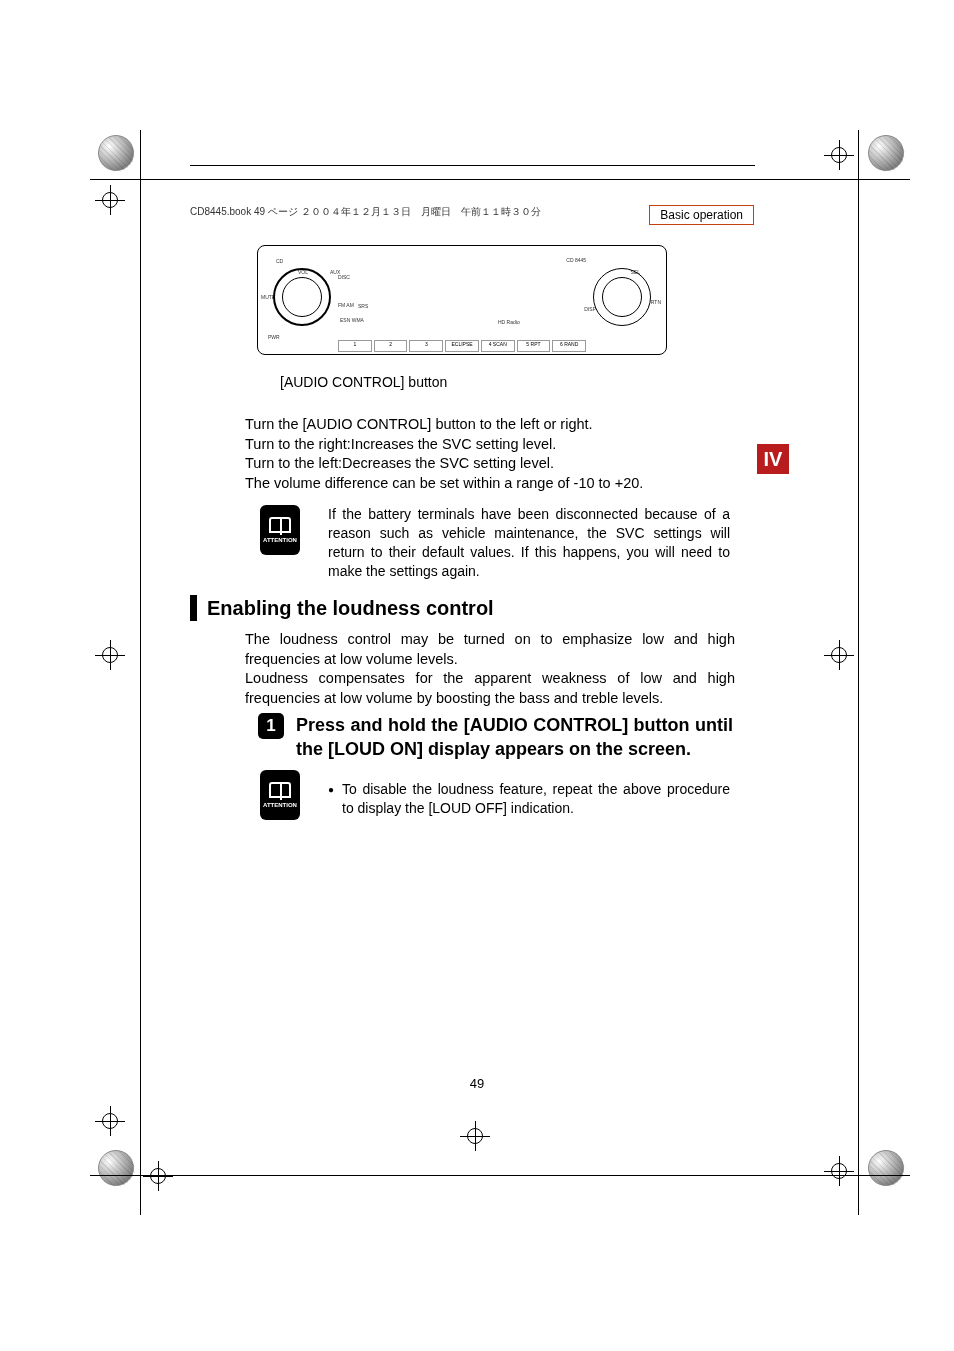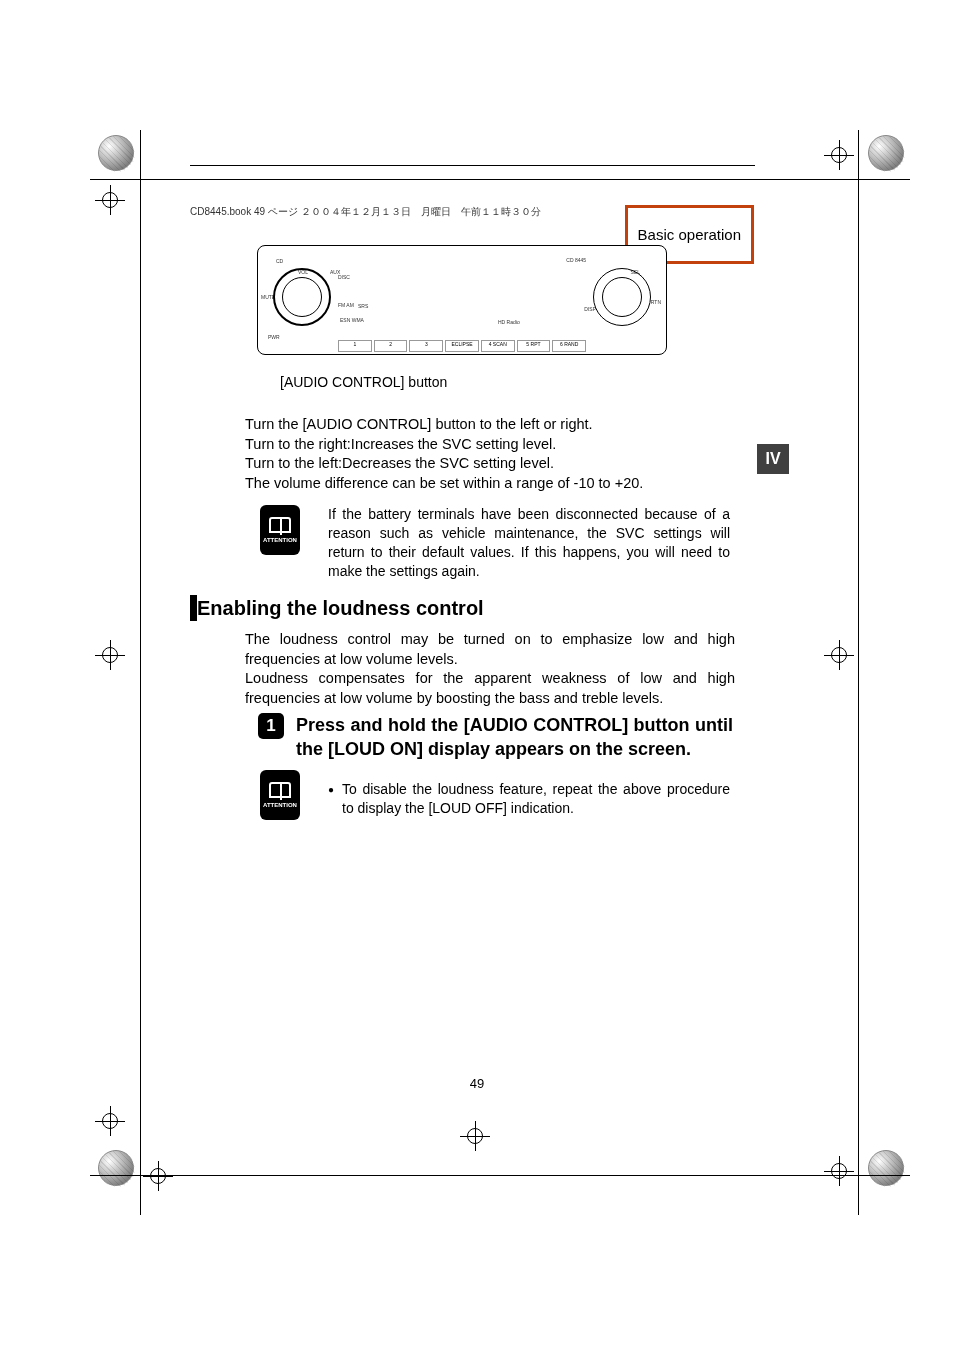--- a/index.html
+++ b/index.html
@@ -85,23 +85,23 @@
       left: 190px;
       top: 168px;
       font-size: 10px;
       color: #333;
       margin-top: 37px;
     }
     .chapter-label {
       position: absolute;
       right: 200px;
       top: 205px;
-      border: 3px solid #c2410c;
-      padding: 18px 10px;
-      font-size: 15px;
+      border: 1px solid #c2410c;
+      padding: 2px 10px;
+      font-size: 12px;
     }
     .faceplate {
       position: absolute;
       left: 257px;
       top: 245px;
       width: 410px;
       height: 110px;
     }
     .faceplate-outer {
       width: 100%;
@@ -269,34 +269,35 @@
       font-size: 14px;
       text-align: justify;
       line-height: 1.35;
     }
     .section-tab {
       position: absolute;
       right: 165px;
       top: 444px;
       width: 32px;
       height: 30px;
-      background: #404040;
+      background: #b91c1c;
       color: #fff;
       font-weight: bold;
-      font-size: 16px;
+      font-size: 20px;
       display: flex;
       align-items: center;
       justify-content: center;
     }
     .section-heading {
       position: absolute;
       left: 190px;
       top: 595px;
       display: flex;
       align-items: center;
+      gap: 10px;
     }
     .section-bar {
       width: 7px;
       height: 26px;
       background: #000;
     }
     .section-title {
       font-size: 20px;
       font-weight: bold;
     }

